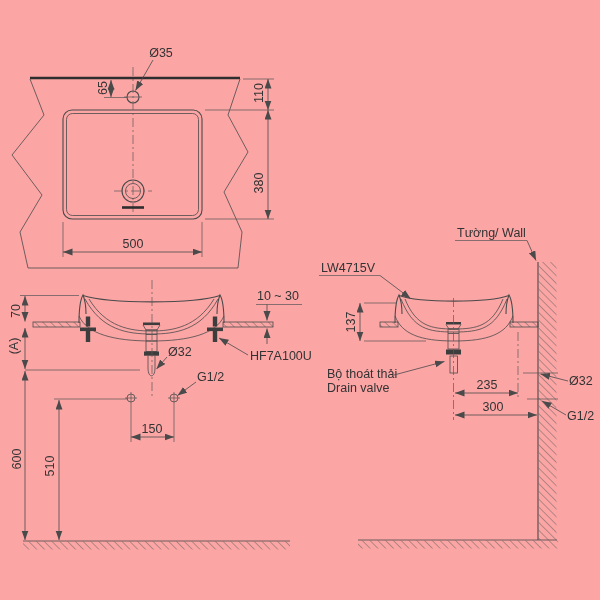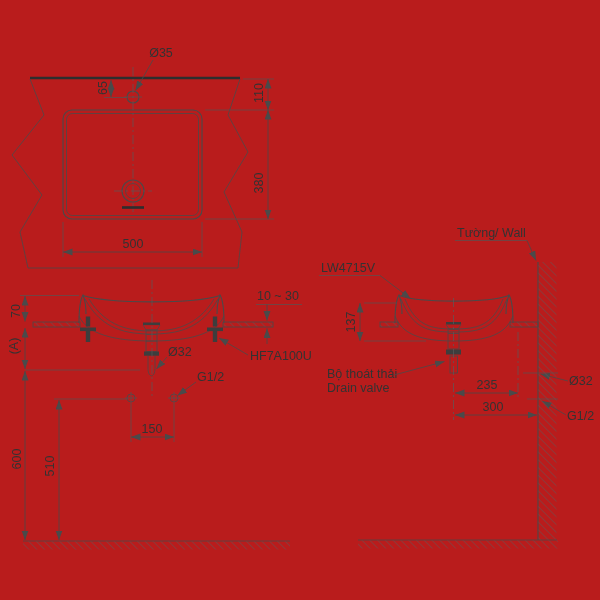--- a/index.html
+++ b/index.html
@@ -1,16 +1,16 @@
 <!DOCTYPE html>
 <html><head>
 <meta charset="utf-8">
 <style>
   html,body{margin:0;padding:0;background:#f5f5f2;}
-  .page{width:600px;height:600px;margin:0 auto;background:#b91c1c;position:relative;
+  .page{width:600px;height:600px;margin:0 auto;background:#fca5a5;position:relative;
         font-family:"Liberation Sans","DejaVu Sans",sans-serif;}
   svg{display:block;}
   
   .ln   {stroke:#4a4a4a;stroke-width:1.1;fill:none;}
   .ln2  {stroke:#4a4a4a;stroke-width:0.8;fill:none;}
   .thick{stroke:#2e2e2e;stroke-width:2.6;fill:none;}
   .ext  {stroke:#555;stroke-width:0.7;fill:none;}
   .diml {stroke:#4a4a4a;stroke-width:0.8;fill:none;}
   .cl   {stroke:#5a5a5a;stroke-width:0.7;fill:none;stroke-dasharray:9 3 2 3;}
   .hrect{stroke:#4a4a4a;stroke-width:0.8;}

